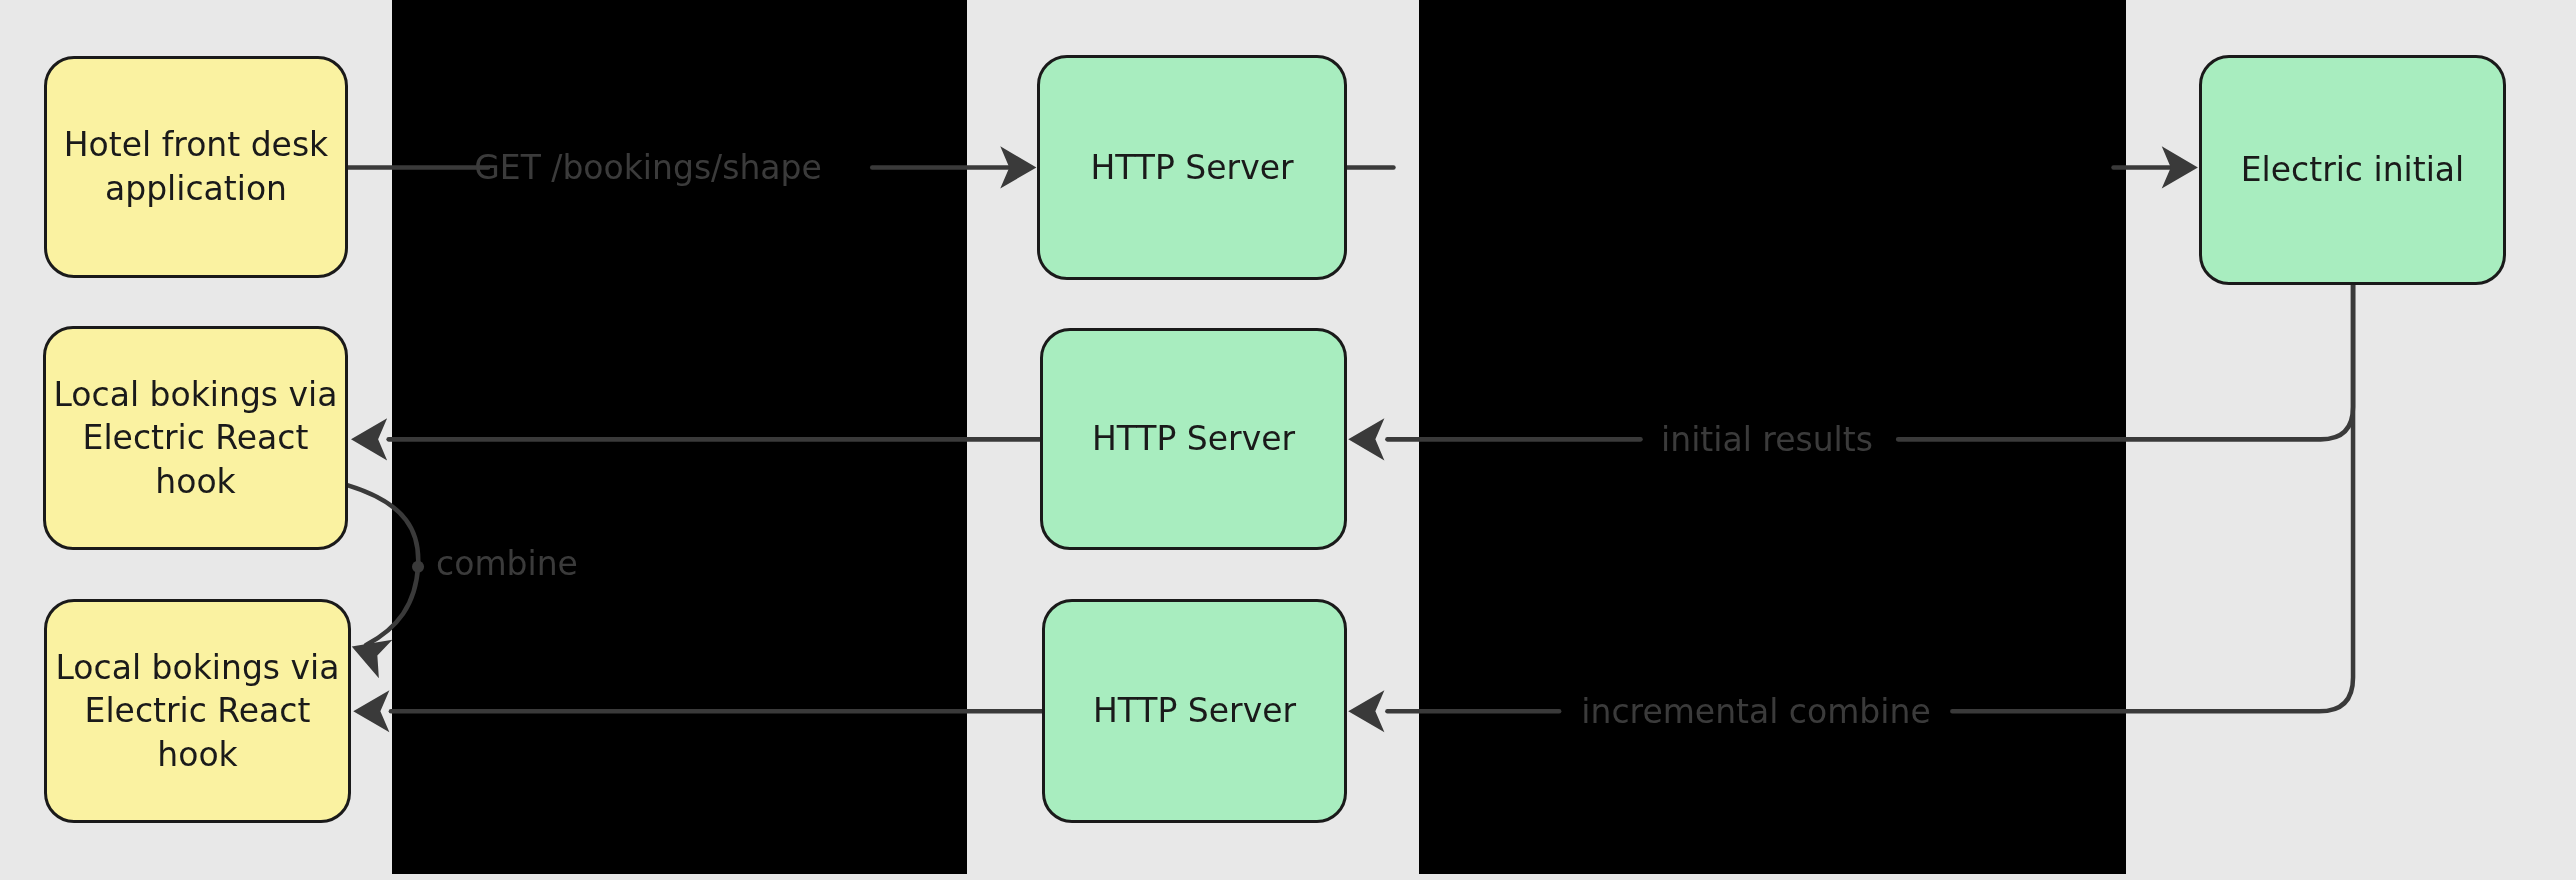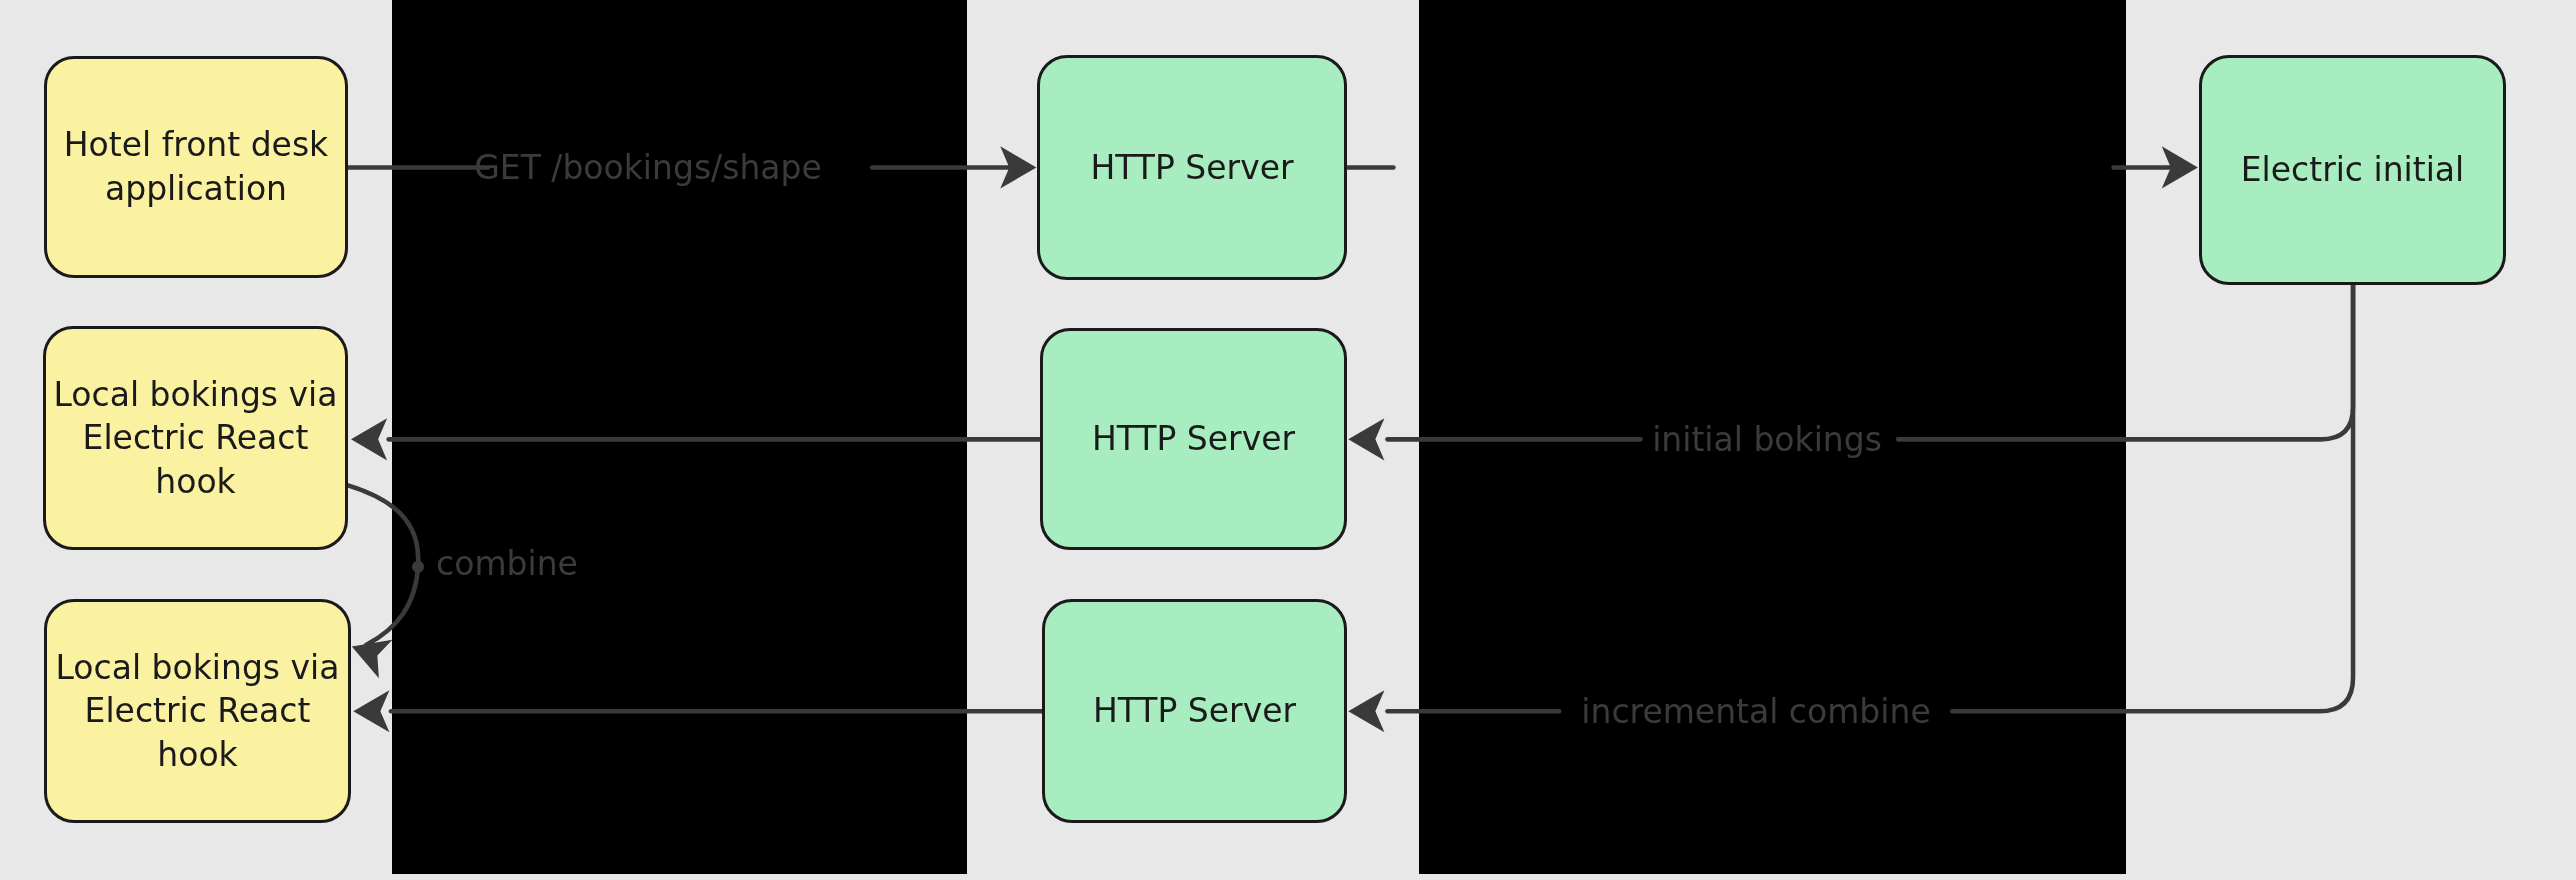--- a/index.html
+++ b/index.html
@@ -133,20 +133,20 @@
     <span class="node-label">HTTP Server</span>
   </div>
 
   <div class="node green" style="left:2199px; top:55px;  width:307px; height:230px;">
     <span class="node-label">Electric initial</span>
   </div>
 
   <div class="edge-label" style="left:648px;  top:167px;">GET /bookings/shape</div>
 
 
-  <div class="edge-label" style="left:1767px; top:439px;">initial bokings</div>
+  <div class="edge-label" style="left:1767px; top:439px;">initial results</div>
 
   <div class="edge-label" style="left:1756px; top:711px;">incremental combine</div>
 
   <div class="edge-label" style="left:507px;  top:563px;">combine</div>
 
 </div>
 
 
 </body></html>

